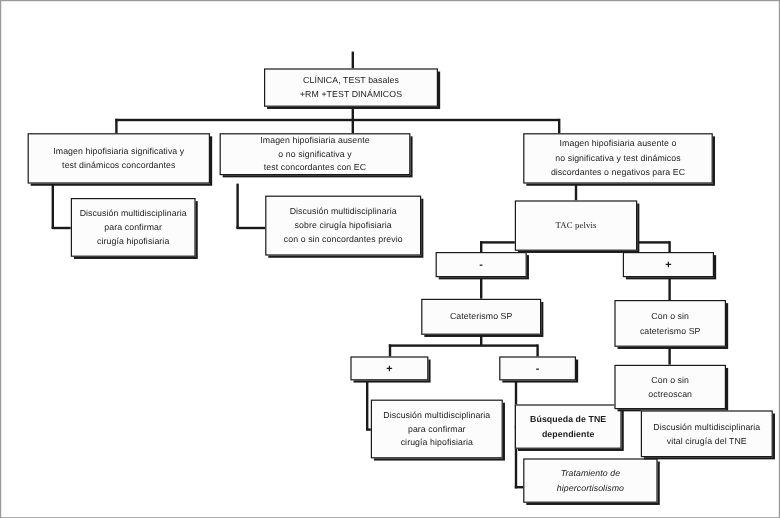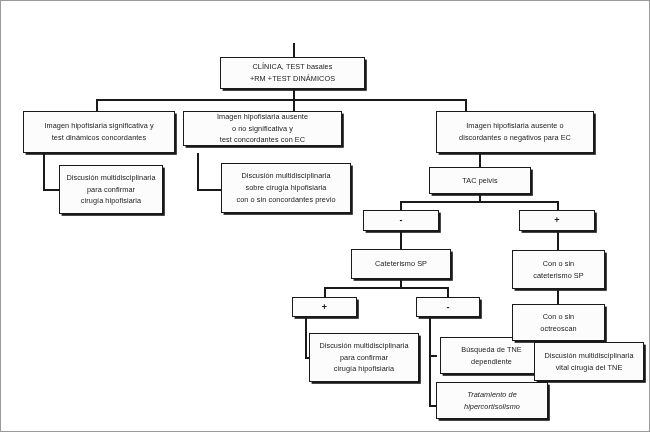--- a/index.html
+++ b/index.html
@@ -126,24 +126,25 @@
   </div>
 
   <div class="node" style="left:220px; top:162px; width:130px; height:50px;">
     <span class="ln">Discusión multidisciplinaria</span>
     <span class="ln">sobre cirugía hipofisiaria</span>
     <span class="ln">con o sin concordantes  previo</span>
   </div>
 
   <div class="node" style="left:400px; top:110px; width:158px; height:42px;margin-left:35px;">
     <span class="ln">Imagen hipofisiaria ausente o</span>
+    <span class="ln">no significativa y test dinámicos</span>
     <span class="ln">discordantes o negativos  para EC</span>
   </div>
 
-  <div class="node" style="left:428px; top:166px; width:102px; height:27px;">
+  <div class="node" style="left:428px; top:166px; width:102px; height:42px;font-family:Liberation Serif, serif;">
     <span class="ln">TAC pelvis</span>
   </div>
 
   <div class="node sign" style="left:362px; top:209px; width:76px; height:21px;">
     <span class="ln">-</span>
   </div>
 
   <div class="node sign" style="left:518px; top:209px; width:76px; height:21px;">
     <span class="ln">+</span>
   </div>
@@ -159,21 +160,21 @@
   <div class="node sign" style="left:415px; top:296px; width:64px; height:20px;">
     <span class="ln">-</span>
   </div>
 
   <div class="node" style="left:308px; top:332px; width:110px; height:49px;">
     <span class="ln">Discusión multidisciplinaria</span>
     <span class="ln">para confirmar</span>
     <span class="ln">cirugía hipofisiaria</span>
   </div>
 
-  <div class="node" style="left:439px; top:336px; width:103px; height:37px;">
+  <div class="node" style="left:428px; top:336px; width:89px; height:37px;font-weight:bold;">
     <span class="ln">Búsqueda de TNE</span>
     <span class="ln">dependiente</span>
   </div>
 
   <div class="node" style="left:435px; top:381px; width:112px; height:37px;font-style:italic;">
     <span class="ln">Tratamiento de</span>
     <span class="ln">hipercortisolismo</span>
   </div>
 
   <div class="node" style="left:511px; top:249px; width:93px; height:39px;">

